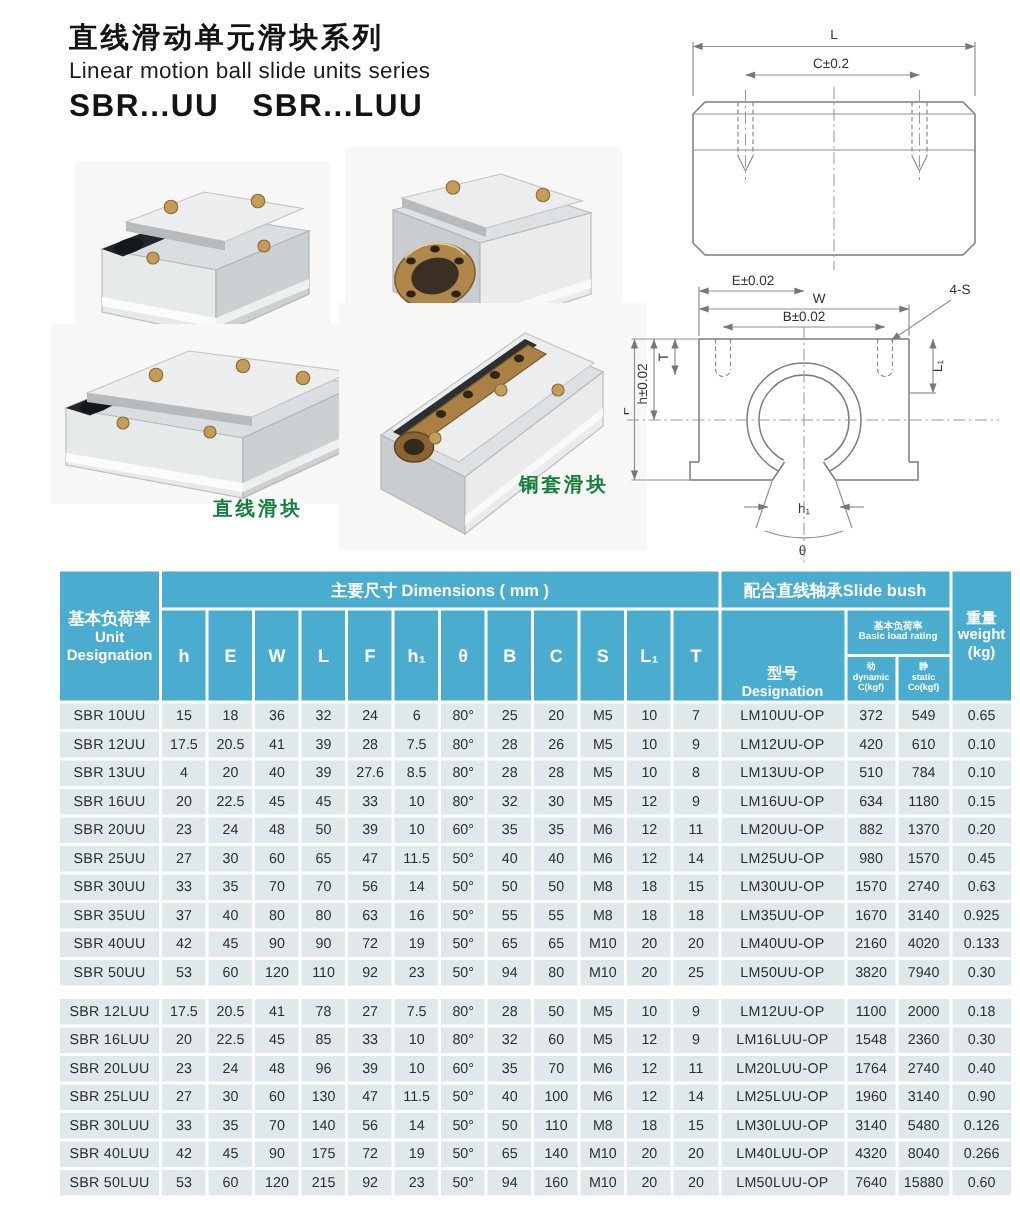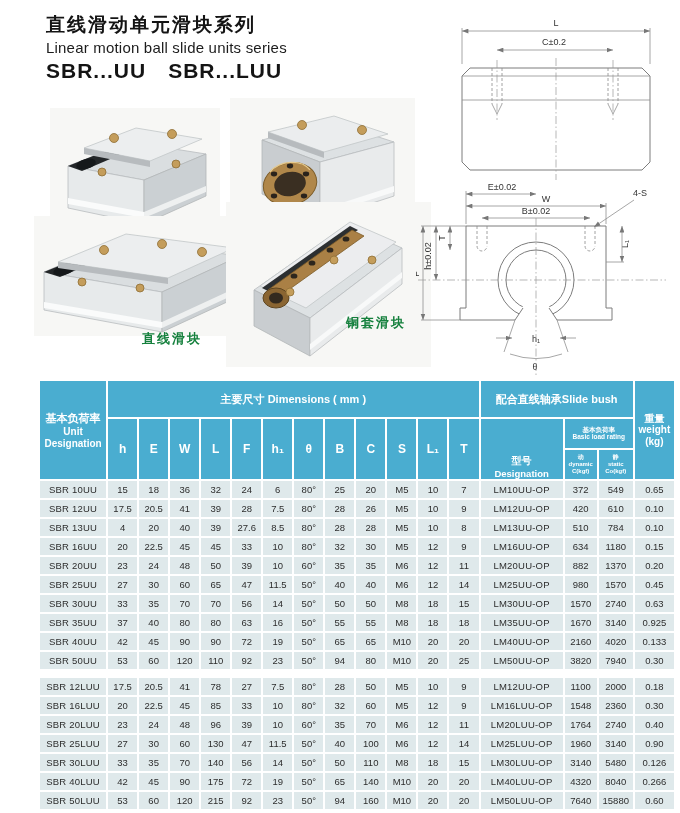--- a/index.html
+++ b/index.html
@@ -34,21 +34,21 @@
 
   
   .spec-table{
     position:absolute;left:38px;top:379px;width:638px;
     border-collapse:separate;border-spacing:2px;table-layout:fixed;
   }
   .spec-table th{
     background:var(--header-cyan,#4aadd0);color:#fff;font-weight:bold;
     padding:0;text-align:center;vertical-align:middle;overflow:hidden;
   }
-  .spec-table thead tr.r1 th{height:36px;font-size:11px;margin-top:42px;}
+  .spec-table thead tr.r1 th{height:24px;font-size:11px;margin-top:42px;}
   .spec-table thead tr.r2 th{height:20px;}
   .spec-table thead tr.r3 th{height:18px;}
   .th-unit .zh{display:block;font-size:11px;}
   .th-unit .en{display:block;font-size:10px;font-weight:bold;line-height:1.12;}
   .th-dimletter{font-size:12px;}
   .th-bushmodel .zh{display:block;font-size:10px;margin-top:35px;}
   .th-bushmodel .en{display:block;font-size:9.5px;}
   .th-rating span{display:block;font-size:6.5px;line-height:1.15;}
   .th-tiny span{display:block;font-size:6px;line-height:1.12;font-weight:bold;}
   .th-weight span{display:block;font-size:10px;line-height:1.15;}

